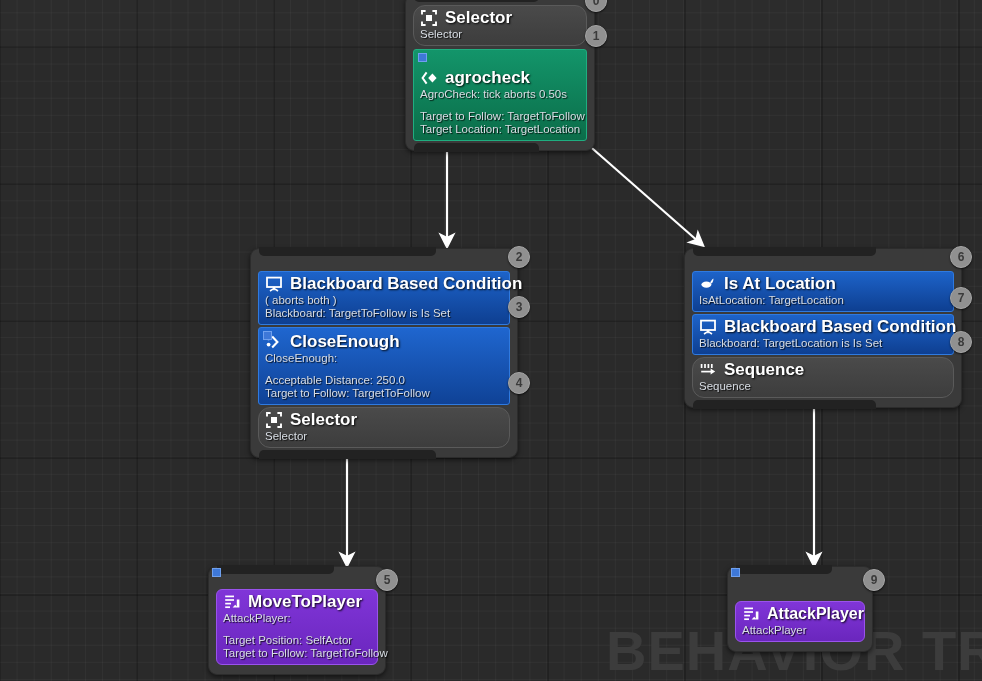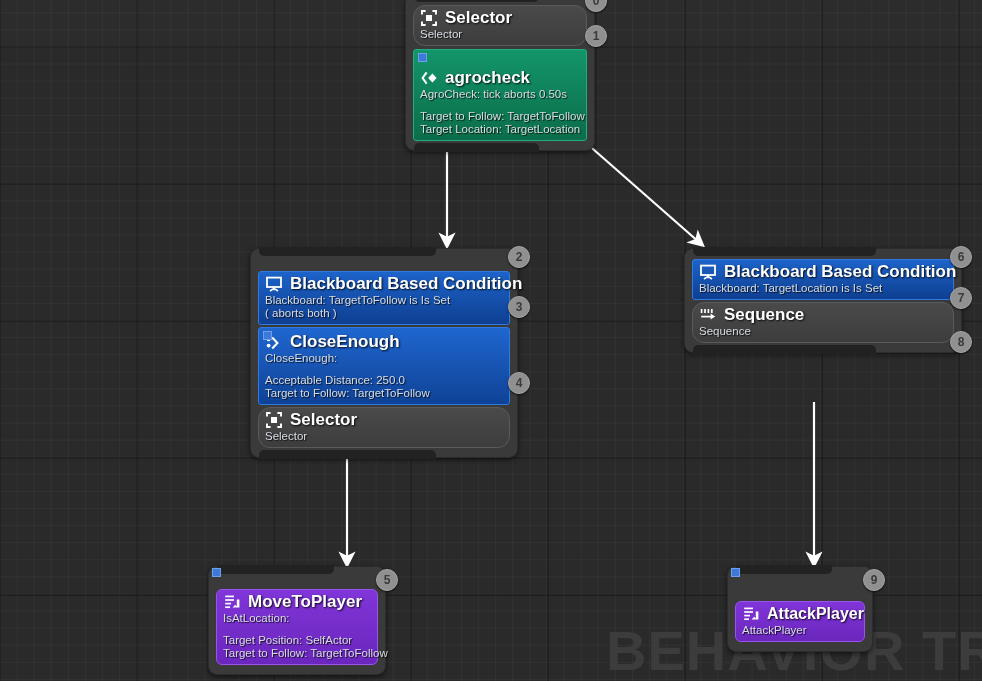--- a/index.html
+++ b/index.html
@@ -191,27 +191,27 @@
         <div class="title">
           <span class="ico">
             <svg viewBox="0 0 18 18">
               <rect x="2" y="2.6" width="14" height="9.4" fill="none" stroke="#ffffff" stroke-width="1.8"></rect>
               <path d="M9,12 L9,15.2" stroke="#ffffff" stroke-width="1.6"></path>
               <path d="M5,16 L9,13.4 L13,16" fill="none" stroke="#ffffff" stroke-width="1.6"></path>
             </svg>
           </span>
           <span>Blackboard Based Condition</span>
         </div>
+        <div class="sub">( aborts both )</div>
         <div class="sub">Blackboard: TargetToFollow is Is Set</div>
-        <div class="sub">( aborts both )</div>
       </div>
 
       <div class="row svc" style="margin-top:2px;">
         <div class="bluepin"></div>
-        <div class="title" style="margin-top:2px;align-items:flex-end;">
+        <div class="title" style="margin-top:2px;">
           <span class="ico">
             <svg viewBox="0 0 18 18">
               <circle cx="3.6" cy="5.4" r="1.9" fill="#ffffff"></circle>
               <circle cx="3.6" cy="11.6" r="1.9" fill="#ffffff"></circle>
               <path d="M7.2,3.6 L12.4,9 L7.2,14.4" fill="none" stroke="#ffffff" stroke-width="2.1"></path>
             </svg>
           </span>
           <span>CloseEnough</span>
         </div>
         <div class="sub">CloseEnough:</div>
@@ -242,20 +242,32 @@
     </div>
     <div class="badge" style="left:258px;top:-2px;">2</div>
     <div class="badge" style="left:258px;top:48px;">3</div>
     <div class="badge" style="left:258px;top:124px;">4</div>
   </div>
 
   <div class="node" style="left:684px;top:248px;width:278px;">
     <div class="node-shell" style="width:278px;">
       <div class="pin-top"></div>
 
+      <div class="row deco" style="margin-top:14px;">
+        <div class="title">
+          <span class="ico">
+            <svg viewBox="0 0 18 18">
+              <ellipse cx="7.4" cy="9.6" rx="5" ry="3.1" fill="#ffffff"></ellipse>
+              <path d="M12.4,8.6 C13.8,7.4 14.6,5.2 14.4,3.4 C13,4.4 11.6,6 11.2,7.8 Z" fill="#ffffff"></path>
+            </svg>
+          </span>
+          <span>Is At Location</span>
+        </div>
+        <div class="sub">IsAtLocation: TargetLocation</div>
+      </div>
 
       <div class="row deco" style="margin-top:2px;">
         <div class="title">
           <span class="ico">
             <svg viewBox="0 0 18 18">
               <rect x="2" y="2.6" width="14" height="9.4" fill="none" stroke="#ffffff" stroke-width="1.8"></rect>
               <path d="M9,12 L9,15.2" stroke="#ffffff" stroke-width="1.6"></path>
               <path d="M5,16 L9,13.4 L13,16" fill="none" stroke="#ffffff" stroke-width="1.6"></path>
             </svg>
           </span>
@@ -303,21 +315,21 @@
               <path d="M2.2,3.4 L11,3.4"></path>
                   <path d="M2.2,7 L11,7"></path>
                   <path d="M2.2,10.6 L8,10.6"></path>
                   <path d="M2.2,14.2 L7,14.2"></path>
             </g>
                 <path d="M16.4,6.4 L16.4,14.4 L9.6,14.4 L12.2,11.8 L13.8,13.4 L13.8,6.4 Z" fill="#ffffff"></path>
               </svg>
           </span>
           <span>MoveToPlayer</span>
         </div>
-        <div class="sub">IsAtLocation:</div>
+        <div class="sub">AttackPlayer:</div>
         <div class="gap"></div>
         <div class="sub">Target Position: SelfActor</div>
         <div class="sub">Target to Follow: TargetToFollow</div>
       </div>
     </div>
     <div class="badge" style="left:168px;top:3px;">5</div>
   </div>
 
   <div class="node" style="left:727px;top:566px;width:146px;">
     <div class="node-shell" style="width:146px;">

